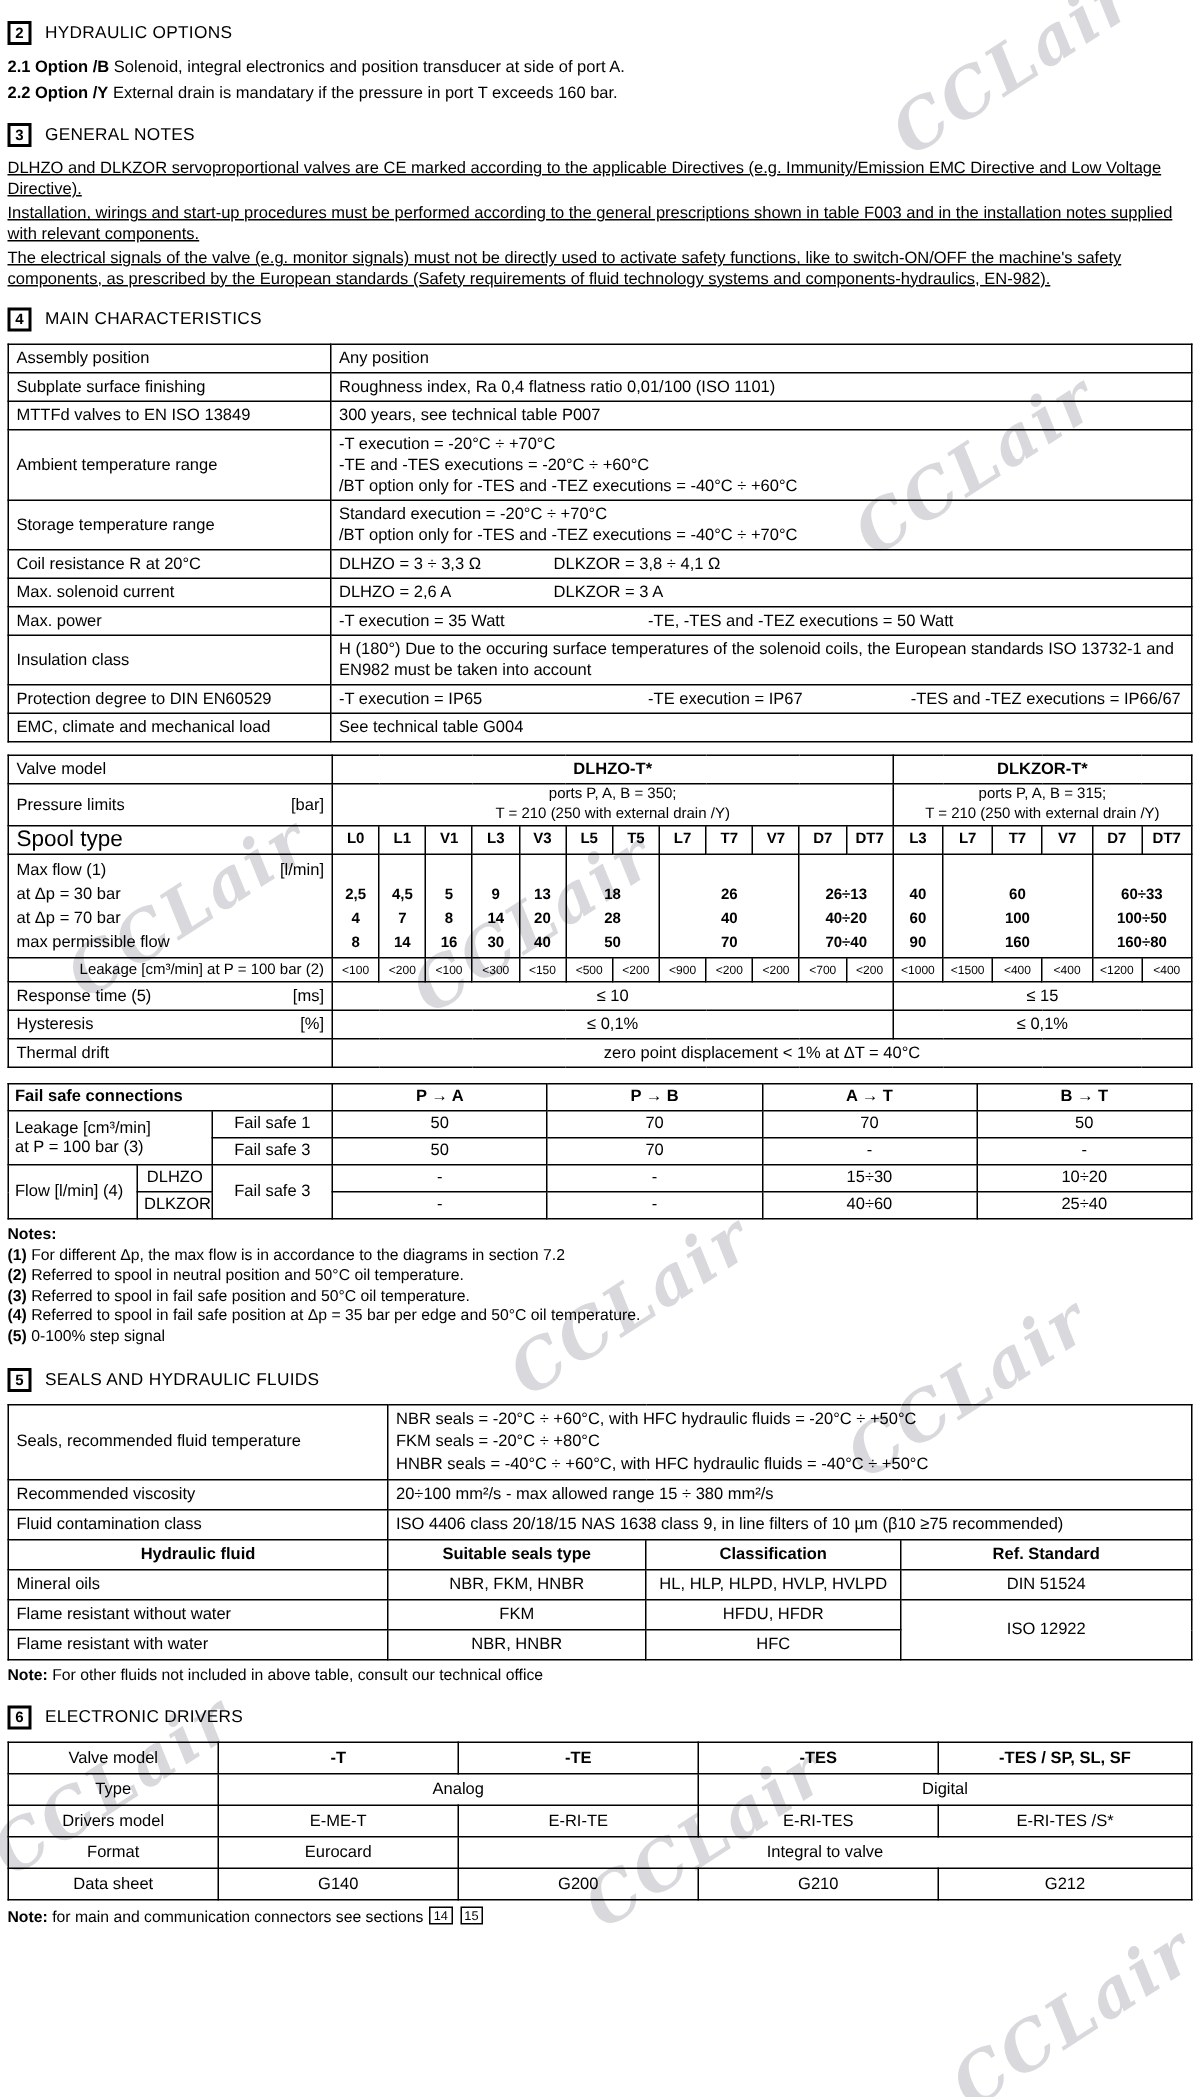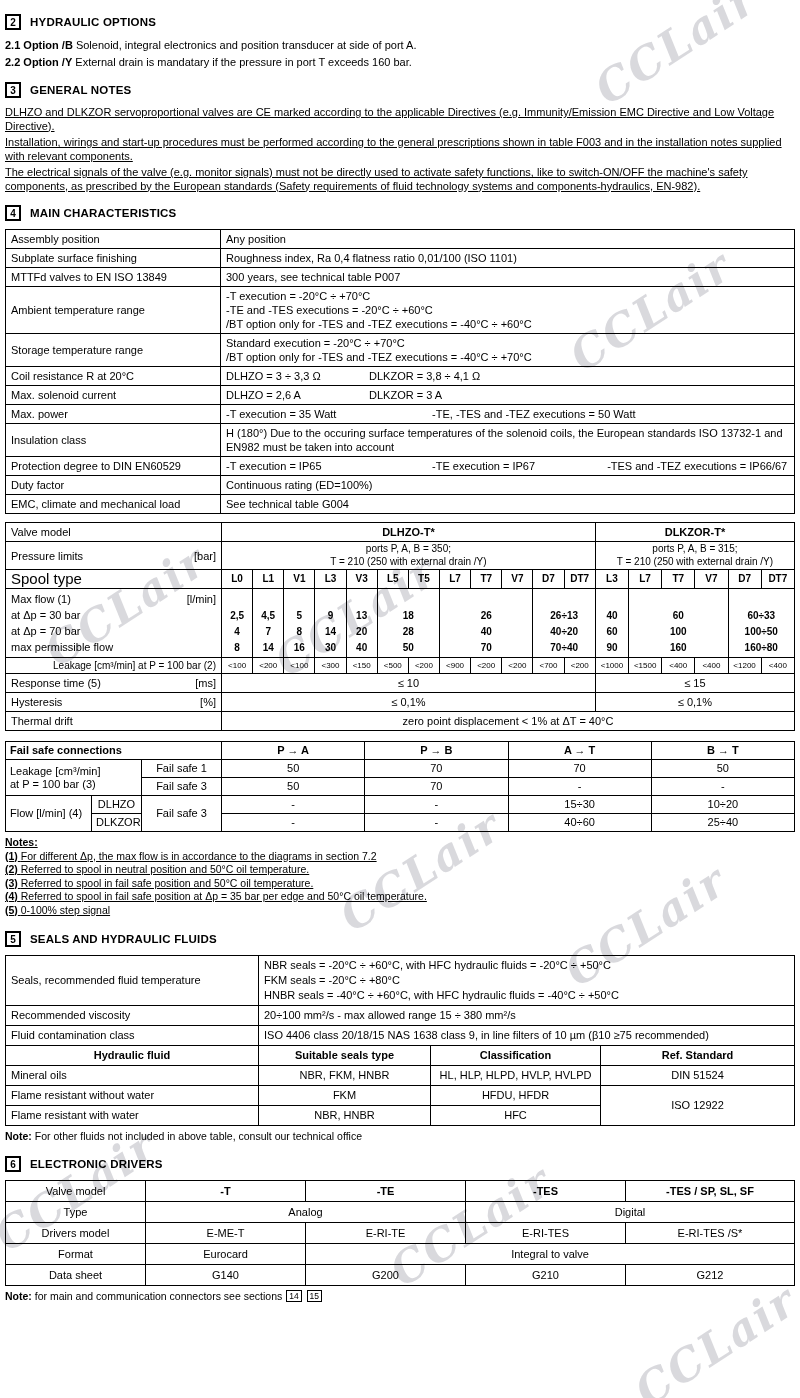--- a/index.html
+++ b/index.html
@@ -15,21 +15,21 @@
     font-style:italic; font-weight:bold; font-size:44px; letter-spacing:2px;
     color:rgba(170,170,180,0.45); transform:rotate(-33deg);
     white-space:nowrap; pointer-events:none;
   }
   .sec-header { display:flex; align-items:center; gap:9px; margin:6px 0 8px 0; }
   .sec-num {
     flex:0 0 auto; width:16px; height:16px; border:2px solid #000;
     display:flex; align-items:center; justify-content:center;
     font-weight:bold; font-size:10px;
   }
-  .sec-title { font-weight:bold; font-size:11.5px; letter-spacing:.2px; }
+  .sec-title { font-weight:normal; font-size:11.5px; letter-spacing:.2px; }
   .opt-line { margin:1px 0 2px 0; line-height:15px; }
   .para { line-height:13.5px; margin:0 0 3px 0;text-decoration:underline; }
   .b { font-weight:bold; }
   .c { text-align:center; }
   table { border-collapse:collapse; width:790px; table-layout:fixed; margin:0 0 2px 0; }
   td { border:1px solid #000; padding:2px 5px; vertical-align:middle; overflow:hidden; line-height:14px; }
   .lbl-unit { display:flex; justify-content:space-between; align-items:flex-start; }
   .seg-a { display:inline-block; width:140px; }
   .seg-p { display:inline-block; width:203px; }
   .seg-p2 { display:inline-block; width:172px; }
@@ -40,21 +40,21 @@
   .spool-row td { font-size:10px; font-weight:bold; padding:2px 0; }
   .spool-row td.label-cell { font-weight:normal; font-size:15px; }
   .flow-cell { vertical-align:bottom; font-size:10px;font-weight:bold; }
   .flow-cell div { line-height:16px; }
   .flow-label div { line-height:16px; }
   .leak-row td { font-size:8px; padding:2px 0; line-height:11px; }
   .leak-row td.label-cell { font-size:10px; padding:2px 5px;text-align:right; }
   
   .fs-tbl td { line-height:13px; padding:2px 4px; }
   
-  .notes { font-size:10.5px; line-height:13.5px; margin:4px 0 2px 0;text-decoration:underline; }
+  .notes { font-size:10.5px; line-height:13.5px; margin:4px 0 2px 0; }
   .refbox {
     display:inline-block; border:1px solid #000; font-size:8.5px;
     line-height:10px; padding:0 2px; vertical-align:1px; margin:0 1px;
   }
   .seals-tbl td { line-height:15px; }
   .drv-tbl td { height:21px; }
   .footer-note { margin:4px 0 0 0; font-size:10.5px; }
 </style>
 </head>
 <body>
@@ -155,24 +155,20 @@
       <td>Insulation class</td>
       <td>H (180°) Due to the occuring surface temperatures of the solenoid coils, the European standards ISO 13732-1 and EN982 must be taken into account</td>
     </tr>
     <tr>
       <td>Protection degree to DIN EN60529</td>
       <td>
         <span class="seg-p">-T execution = IP65</span>
         <span class="seg-p2">-TE execution = IP67</span>
         <span>-TES and -TEZ executions = IP66/67</span>
       </td>
-    </tr>
-    <tr>
-      <td>Duty factor</td>
-      <td>Continuous rating (ED=100%)</td>
     </tr>
     <tr>
       <td>EMC, climate and mechanical load</td>
       <td>See technical table G004</td>
     </tr>
   </tbody>
     </table>
 
   <table class="valve-tbl" style="margin-top:8px;">
     <colgroup>

